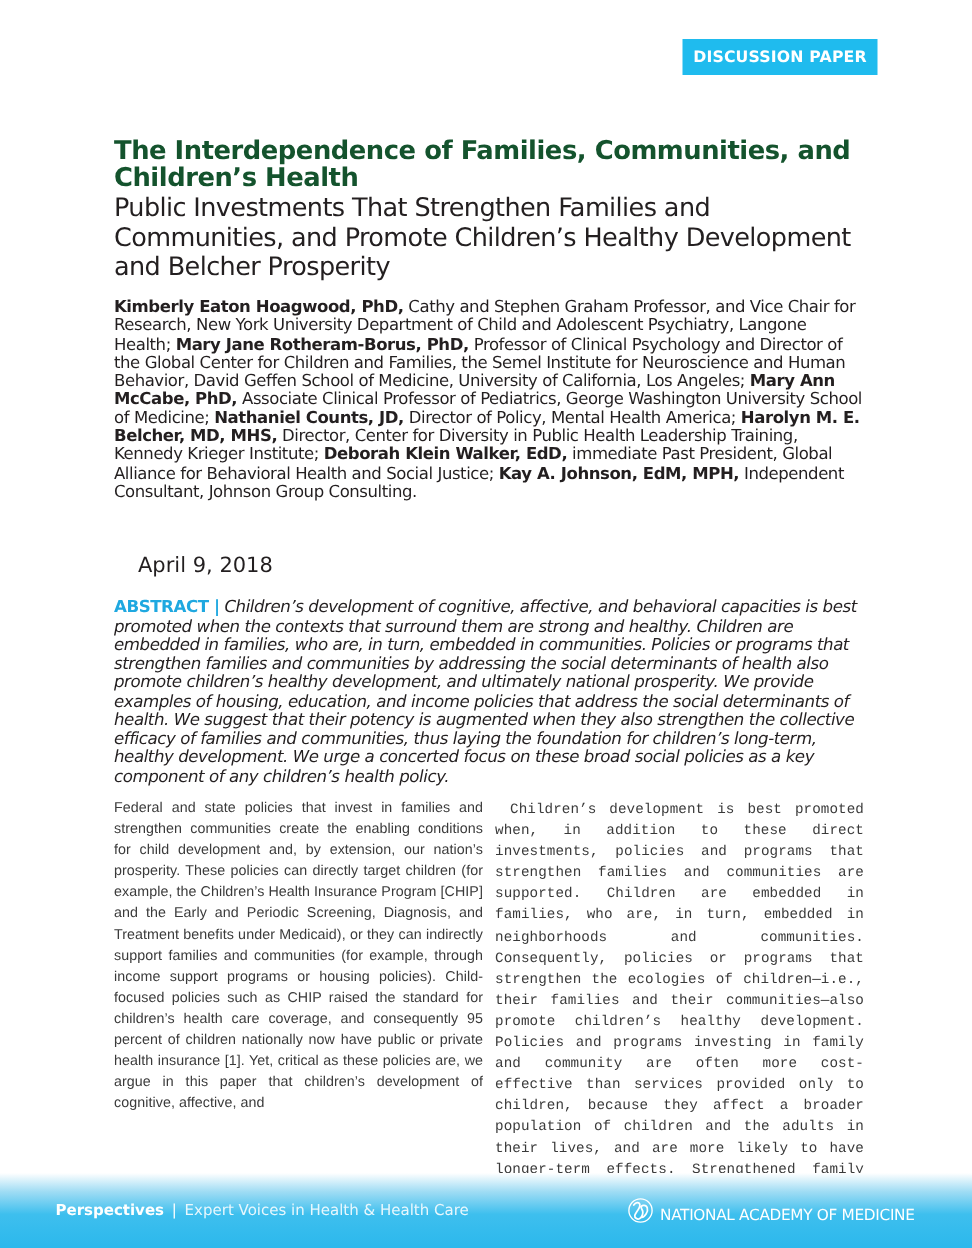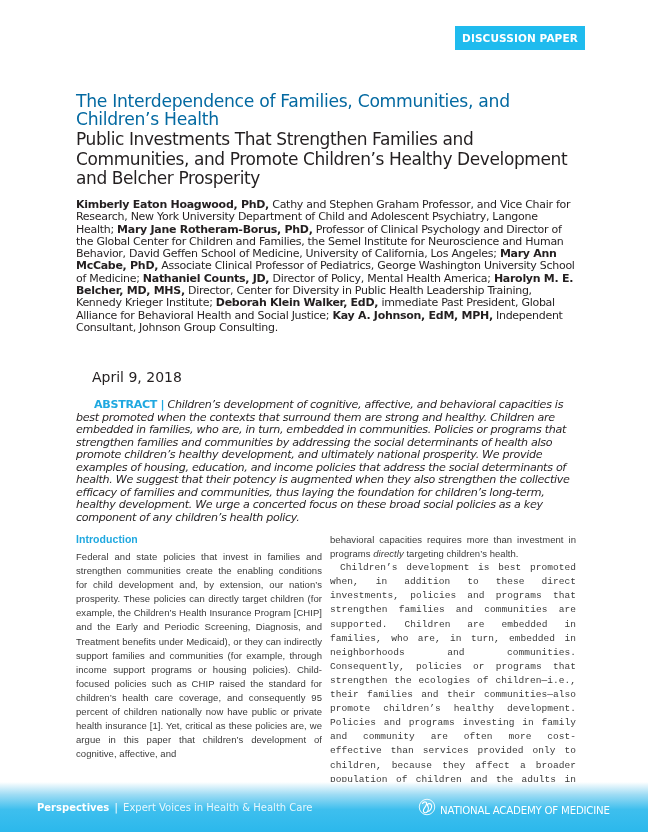--- a/index.html
+++ b/index.html
@@ -8,40 +8,40 @@
       background: #ffffff; color: #231f20;
       font-family: "DejaVu Sans", sans-serif;
     }
     .badge {
       position: absolute; left: 455px; top: 26px; width: 130px; height: 24px;
       background: #1fbbee; color: #ffffff; font-weight: bold; font-size: 10.5px;
       display: flex; align-items: center; justify-content: center; letter-spacing: 0.1px;
     }
     .title {
       position: absolute; left: 76px; top: 92px; width: 500px;
-      font-size: 17.2px; font-weight: normal; line-height: 18px; letter-spacing: -0.3px; color: #0369a1;
+      font-size: 17.2px; font-weight: bold; line-height: 18px; letter-spacing: -0.3px; color: #14532d;
     }
     .subtitle {
       position: absolute; left: 76px; top: 130px; width: 500px;
       font-size: 17px; line-height: 19.5px; letter-spacing: -0.4px; color: #231f20;
     }
     .authors {
       position: absolute; left: 76px; top: 199px; width: 500px;
       font-size: 11px; line-height: 12.3px; letter-spacing: -0.28px; color: #231f20;
     }
     .authors b { font-weight: bold; }
     .date {
       position: absolute; left: 92px; top: 369px;
       font-size: 14px; color: #231f20;
     }
     .abstract {
       position: absolute; left: 76px; top: 399px; width: 498px;
       font-size: 11.1px; line-height: 12.5px; font-style: italic; letter-spacing: -0.3px; color: #231f20;
     }
-    .abstract .lbl { font-style: normal; font-weight: bold; color: #1fa8e0; margin-left: 18px; }
+    .abstract .lbl { font-style: normal; font-weight: bold; color: #1fa8e0; }
     .col {
       position: absolute; top: 532px; width: 246px;
       font-family: "Liberation Sans", sans-serif; font-size: 9.5px; line-height: 14.1px; color: #3a3a3a;
       text-align: justify; letter-spacing: 0.05px;
     }
     .col.left { left: 76px; }
     .col.right { left: 330px; top: 533px; }
     .col h3 {
       margin: 0 0 4px 0; font-size: 10.5px; font-weight: bold; color: #1fa8e0; line-height: 14px;
     }
@@ -76,26 +76,24 @@
   <b>Kimberly Eaton Hoagwood, PhD,</b><span> Cathy and Stephen Graham Professor, and Vice Chair for Research, New York University Department of Child and Adolescent Psy­chiatry, Langone Health; </span><b>Mary Jane Rotheram-Borus, PhD,</b><span> Professor of Clinical Psychology and Director of the Global Center for Children and Families, the Semel Institute for Neuroscience and Human Behavior, David Geffen School of Medicine, University of California, Los Angeles; </span><b>Mary Ann McCabe, PhD,</b><span> Associate Clinical Professor of Pediatrics, George Washington University School of Medicine; </span><b>Nathaniel Counts, JD,</b><span> Director of Policy, Mental Health America; </span><b>Harolyn M. E. Belcher, MD, MHS,</b><span> Director, Center for Diversity in Public Health Leadership Train­ing, Kennedy Krieger Institute; </span><b>Deborah Klein Walker, EdD,</b><span> immediate Past Presi­dent, Global Alliance for Behavioral Health and Social Justice; </span><b>Kay A. Johnson, EdM, MPH,</b><span> Independent Consultant, Johnson Group Consulting.</span>
 </div>
 
 <div class="date">April 9, 2018</div>
 
 <div class="abstract">
   <span class="lbl">ABSTRACT |</span><span> Children’s development of cognitive, affective, and behavioral capacities is best promoted when the contexts that surround them are strong and healthy. Children are embedded in families, who are, in turn, embedded in communities. Policies or pro­grams that strengthen families and communities by addressing the social determinants of health also promote children’s healthy development, and ultimately national prosper­ity. We provide examples of housing, education, and income policies that address the so­cial determinants of health. We suggest that their potency is augmented when they also strengthen the collective efficacy of families and communities, thus laying the founda­tion for children’s long-term, healthy development. We urge a concerted focus on these broad social policies as a key component of any children’s health policy.</span>
 </div>
 
 <div class="col left">
-  <h3>Introduction</h3>
   <p>Federal and state policies that invest in families and strengthen communities create the enabling condi­tions for child development and, by extension, our nation’s prosperity. These policies can directly target children (for example, the Children’s Health Insurance Program [CHIP] and the Early and Periodic Screening, Diagnosis, and Treatment benefits under Medicaid), or they can indirectly support families and communities (for example, through income support programs or housing policies). Child-focused policies such as CHIP raised the standard for children’s health care cover­age, and consequently 95 percent of children nation­ally now have public or private health insurance [1]. Yet, critical as these policies are, we argue in this paper that children’s development of cognitive, affective, and</p>
 </div>
 
 <div class="col right">
-  <p><span>behavioral capacities requires more than investment in programs </span><em>directly</em><span> targeting children’s health.</span></p>
   <p class="ind">Children’s development is best promoted when, in addition to these direct investments, policies and pro­grams that strengthen families and communities are supported. Children are embedded in families, who are, in turn, embedded in neighborhoods and com­munities. Consequently, policies or programs that strengthen the ecologies of children—i.e., their fami­lies and their communities—also promote children’s healthy development. Policies and programs investing in family and community are often more cost-effective than services provided only to children, because they affect a broader population of children and the adults in their lives, and are more likely to have longer-term effects. Strengthened family and community contexts</p>
 </div>
 
 <div class="footer"></div>
 <div class="footer-left">
   <b>Perspectives</b>
   <span class="sep">|</span>
   <span>Expert Voices in Health &amp; Health Care</span>
 </div>
 <div class="footer-right">

